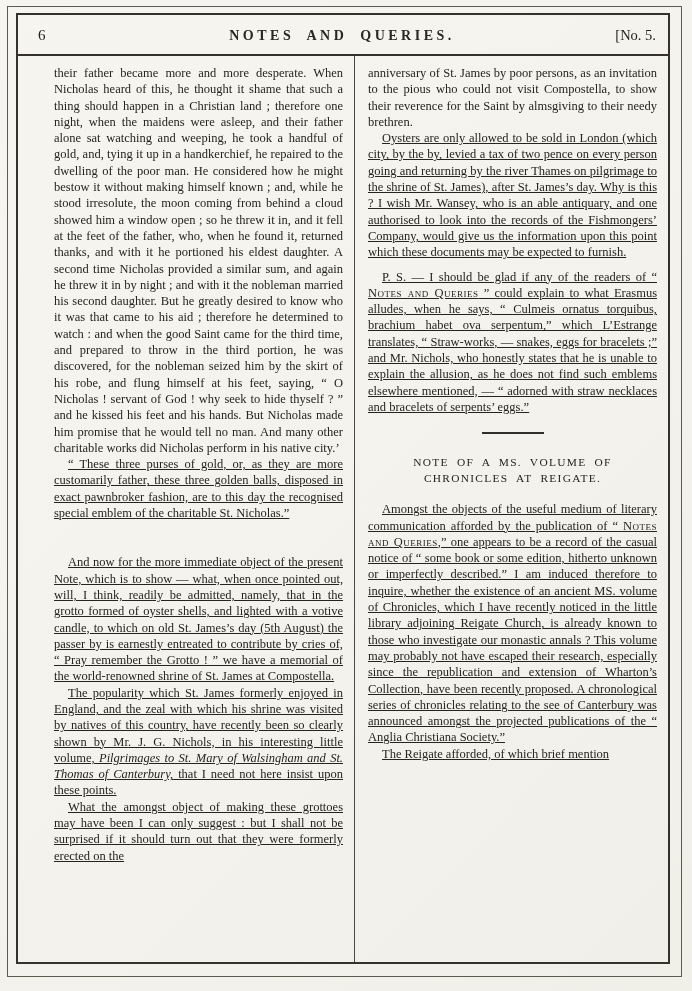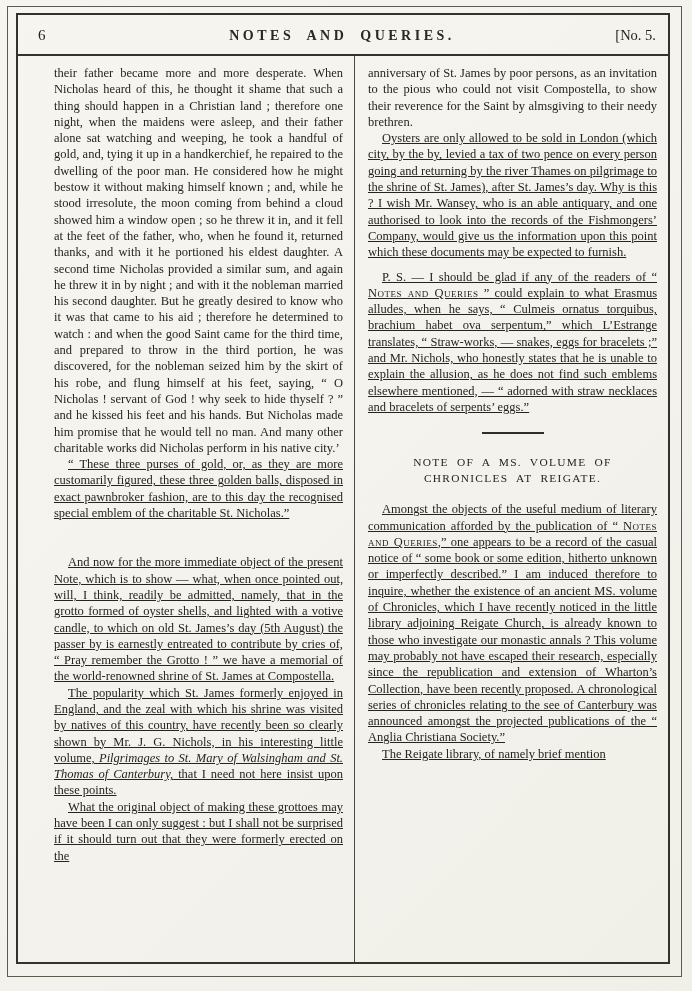--- a/index.html
+++ b/index.html
@@ -90,35 +90,35 @@
     <div class="page-header">
       <span class="page-number">6</span>
       <span class="journal-title">NOTES AND QUERIES.</span>
       <span class="issue-label">[No. 5.</span>
     </div>
 
     <div class="content-columns">
 
       <div class="col">
         <p>their father became more and more desperate. When Nicholas heard of this, he thought it shame that such a thing should happen in a Christian land ; therefore one night, when the maidens were asleep, and their father alone sat watching and weeping, he took a handful of gold, and, tying it up in a handkerchief, he repaired to the dwelling of the poor man. He considered how he might bestow it without making himself known ; and, while he stood irresolute, the moon coming from behind a cloud showed him a window open ; so he threw it in, and it fell at the feet of the father, who, when he found it, returned thanks, and with it he portioned his eldest daughter. A second time Nicholas provided a similar sum, and again he threw it in by night ; and with it the nobleman married his second daughter. But he greatly desired to know who it was that came to his aid ; therefore he determined to watch : and when the good Saint came for the third time, and prepared to throw in the third portion, he was discovered, for the nobleman seized him by the skirt of his robe, and flung himself at his feet, saying, “ O Nicholas ! servant of God ! why seek to hide thyself ? ” and he kissed his feet and his hands. But Nicholas made him promise that he would tell no man. And many other charitable works did Nicholas perform in his native city.’</p>
-        <p class="indent">“ These three purses of gold, or, as they are more customarily figured, these three golden balls, disposed in exact pawnbroker fashion, are to this day the recognised special emblem of the charitable St. Nicholas.”</p>
+        <p class="indent">“ These three purses of gold, or, as they are more customarily father, these three golden balls, disposed in exact pawnbroker fashion, are to this day the recognised special emblem of the charitable St. Nicholas.”</p>
         <p class="indent gap-before">And now for the more immediate object of the present Note, which is to show — what, when once pointed out, will, I think, readily be admitted, namely, that in the grotto formed of oyster shells, and lighted with a votive candle, to which on old St. James’s day (5th August) the passer by is earnestly entreated to contribute by cries of, “ Pray remember the Grotto ! ” we have a memorial of the world-renowned shrine of St. James at Compostella.</p>
         <p class="indent"><span>The popularity which St. James formerly enjoyed in England, and the zeal with which his shrine was visited by natives of this country, have recently been so clearly shown by Mr. J. G. Nichols, in his interesting little volume, </span><span class="book-title">Pilgrimages to St. Mary of Walsingham and St. Thomas of Canterbury,</span><span> that I need not here insist upon these points.</span></p>
-        <p class="indent">What the original object of making these grottoes may have been I can only suggest : but I shall not be surprised if it should turn out that they were formerly erected on the</p>
+        <p class="indent">What the amongst object of making these grottoes may have been I can only suggest : but I shall not be surprised if it should turn out that they were formerly erected on the</p>
       </div>
 
       <div class="col-divider"></div>
 
       <div class="col">
         <p>anniversary of St. James by poor persons, as an invitation to the pious who could not visit Compostella, to show their reverence for the Saint by almsgiving to their needy brethren.</p>
         <p class="indent">Oysters are only allowed to be sold in London (which city, by the by, levied a tax of two pence on every person going and returning by the river Thames on pilgrimage to the shrine of St. James), after St. James’s day. Why is this ? I wish Mr. Wansey, who is an able antiquary, and one authorised to look into the records of the Fishmongers’ Company, would give us the information upon this point which these documents may be expected to furnish.</p>
         <p class="indent postscript"><span>P. S. — I should be glad if any of the readers of “ </span><span class="sc">Notes and Queries</span><span> ” could explain to what Erasmus alludes, when he says, “ Culmeis ornatus torquibus, brachium habet ova serpentum,” which L’Estrange translates, “ Straw-works, — snakes, eggs for bracelets ;” and Mr. Nichols, who honestly states that he is unable to explain the allusion, as he does not find such emblems elsewhere mentioned, — “ adorned with straw necklaces and bracelets of serpents’ eggs.”</span></p>
 
         <div class="section-divider-rule"></div>
         <div class="section-heading">NOTE OF A MS. VOLUME OF CHRONICLES AT REIGATE.</div>
 
         <p class="indent section-p1"><span>Amongst the objects of the useful medium of literary communication afforded by the publication of “ </span><span class="sc">Notes and Queries</span><span>,” one appears to be a record of the casual notice of “ some book or some edition, hitherto unknown or imperfectly described.” I am induced therefore to inquire, whether the existence of an ancient MS. volume of Chronicles, which I have recently noticed in the little library adjoining Reigate Church, is already known to those who investigate our monastic annals ? This volume may probably not have escaped their research, especially since the republication and extension of Wharton’s Collection, have been recently proposed. A chronological series of chronicles relating to the see of Canterbury was announced amongst the projected publications of the “ Anglia Christiana Society.”</span></p>
-        <p class="indent">The Reigate library, of namely brief mention</p>
+        <p class="indent">The Reigate afforded, of which brief mention</p>
       </div>
 
     </div>
   </div>
 </div>
 
 </body></html>

